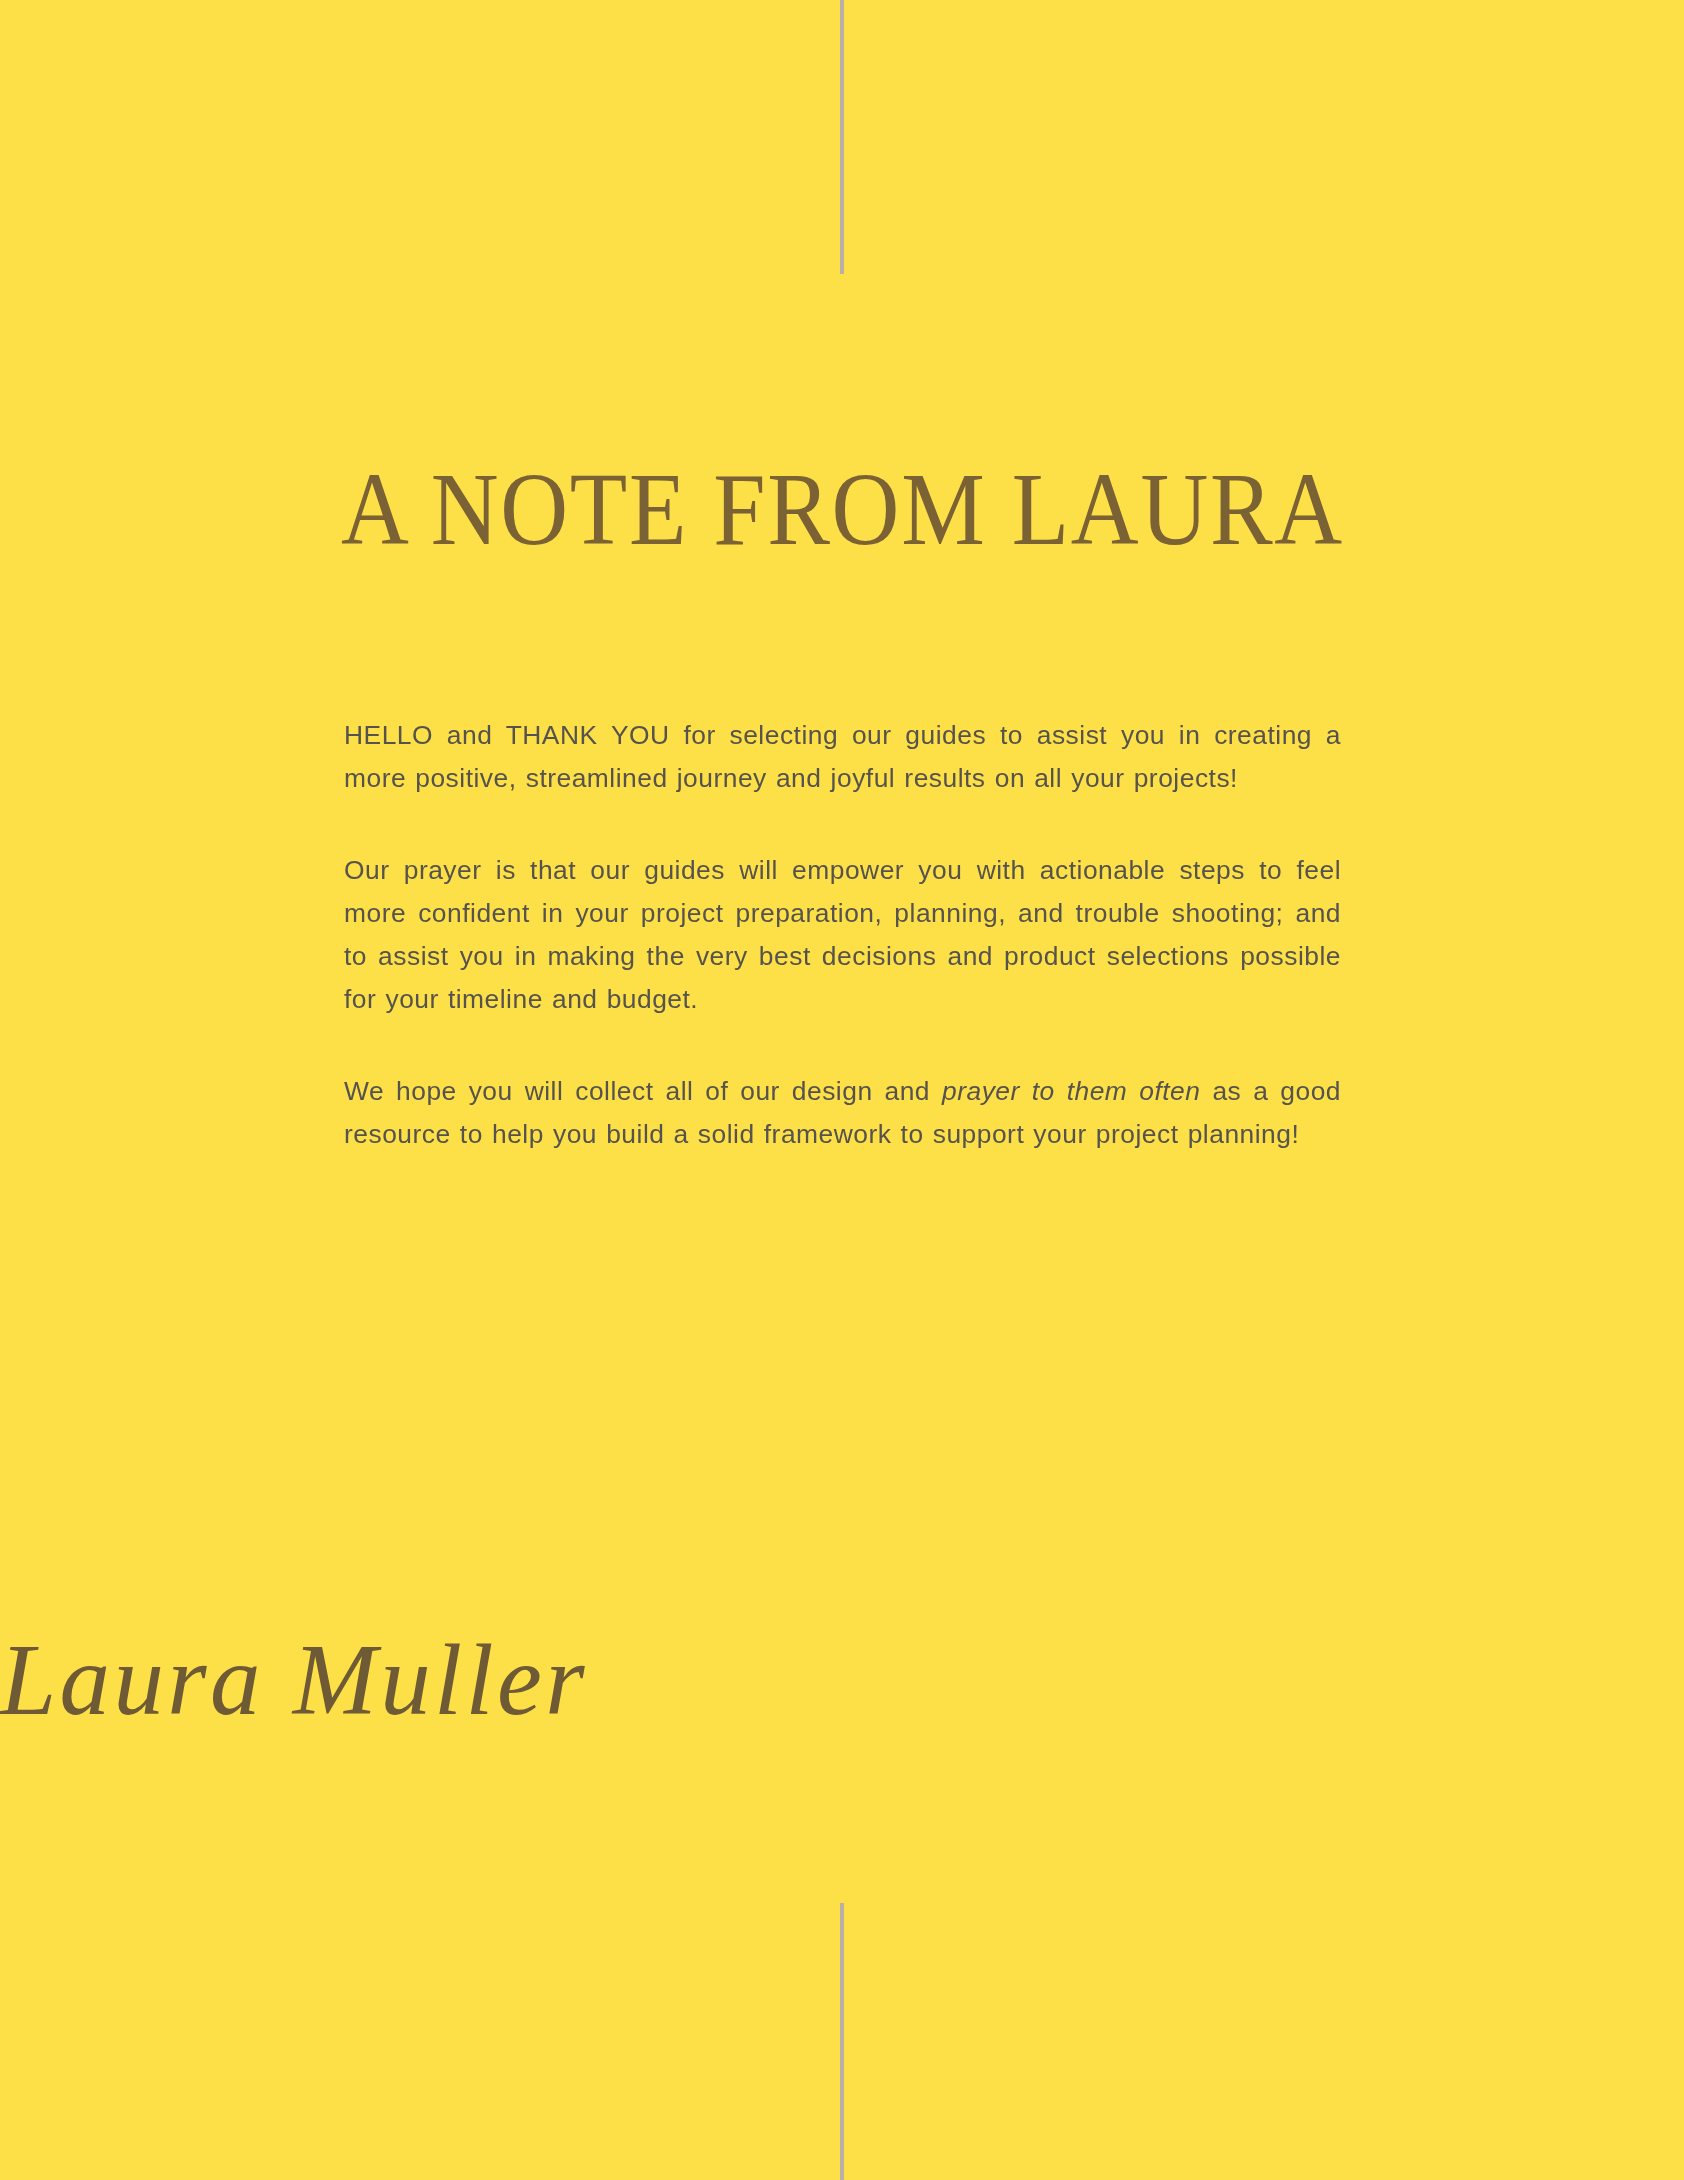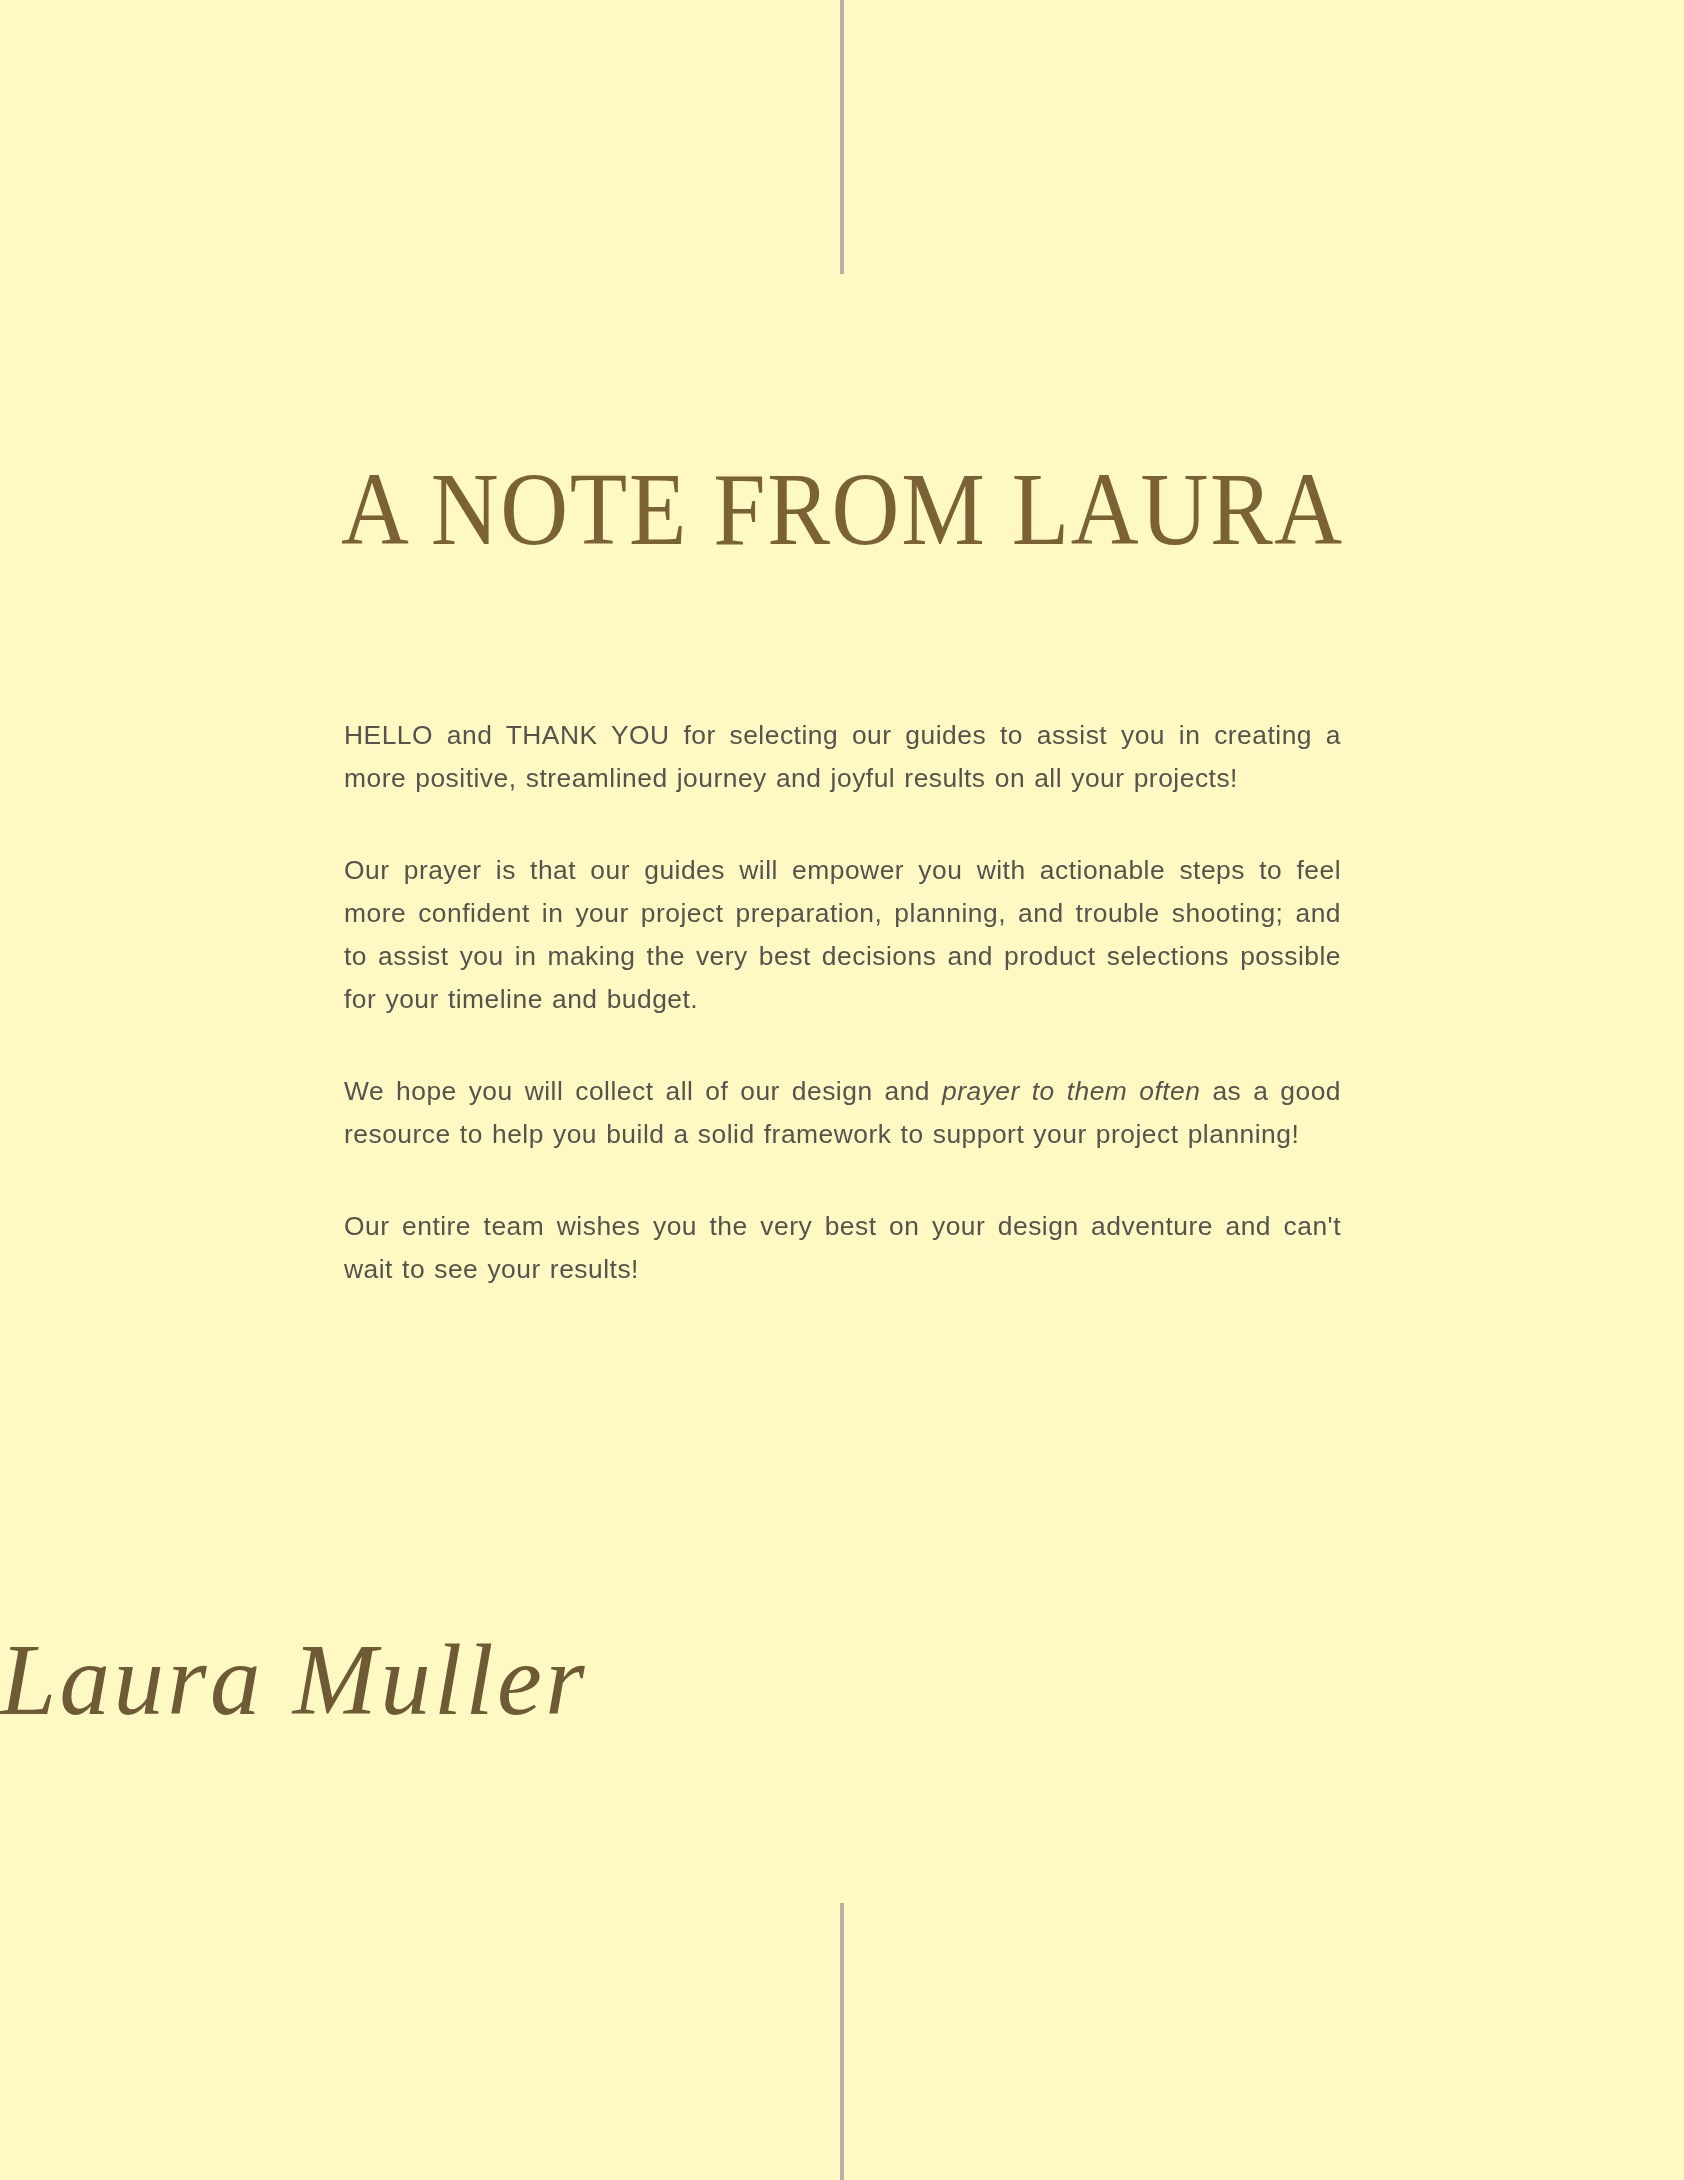--- a/index.html
+++ b/index.html
@@ -4,21 +4,21 @@
   <style>
     html, body {
       margin: 0;
       padding: 0;
       background: #f2efe8;
     }
     .page {
       position: relative;
       width: 1685px;
       height: 2181px;
-      background: #fef9c3;
+      background: #fde047;
       overflow: hidden;
       font-family: "Liberation Sans", sans-serif;
     }
     .divider {
       position: absolute;
       left: 840px;
       width: 4.3px;
       background: #b8b0a5;
     }
     .divider.top { top: 0; height: 274px; }
@@ -85,21 +85,20 @@
 
   <h1 class="title">A NOTE FROM LAURA</h1>
 
   <section class="body-copy">
     <p>HELLO and THANK YOU for selecting our guides to assist you in creating a more positive, streamlined journey and joyful results on all your projects!</p>
 
     <p>Our prayer is that our guides will empower you with actionable steps to feel more confident in your project preparation, planning, and trouble shooting; and to assist you in making the very best decisions and product selections possible for your timeline and budget.</p>
 
     <p><span>We hope you will collect all of our design and </span><em>prayer to them often</em><span> as a good resource to help you build a solid framework to support your project planning!</span></p>
 
-    <p>Our entire team wishes you the very best on your design adventure and can't wait to see your results!</p>
 
   </section>
 
   <div class="signature">Laura Muller</div>
 
   <div class="divider bottom"></div>
 
 </div>
 
 

